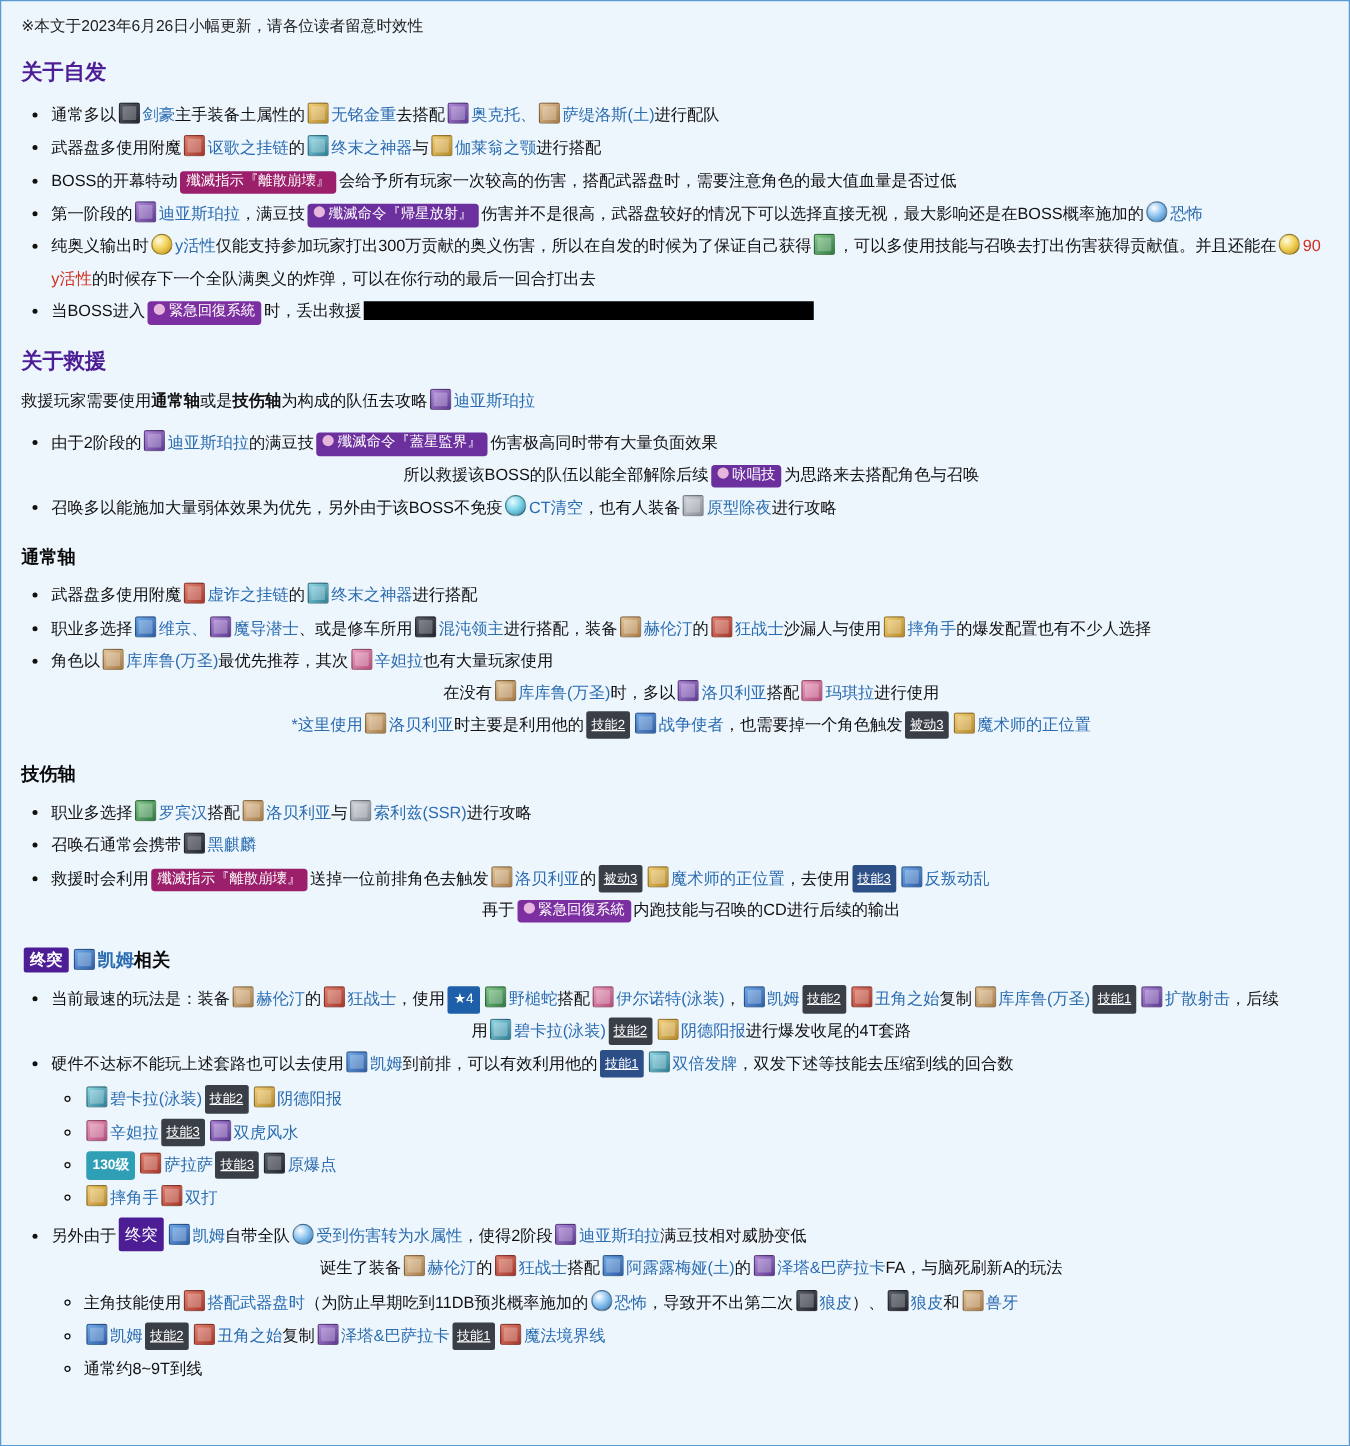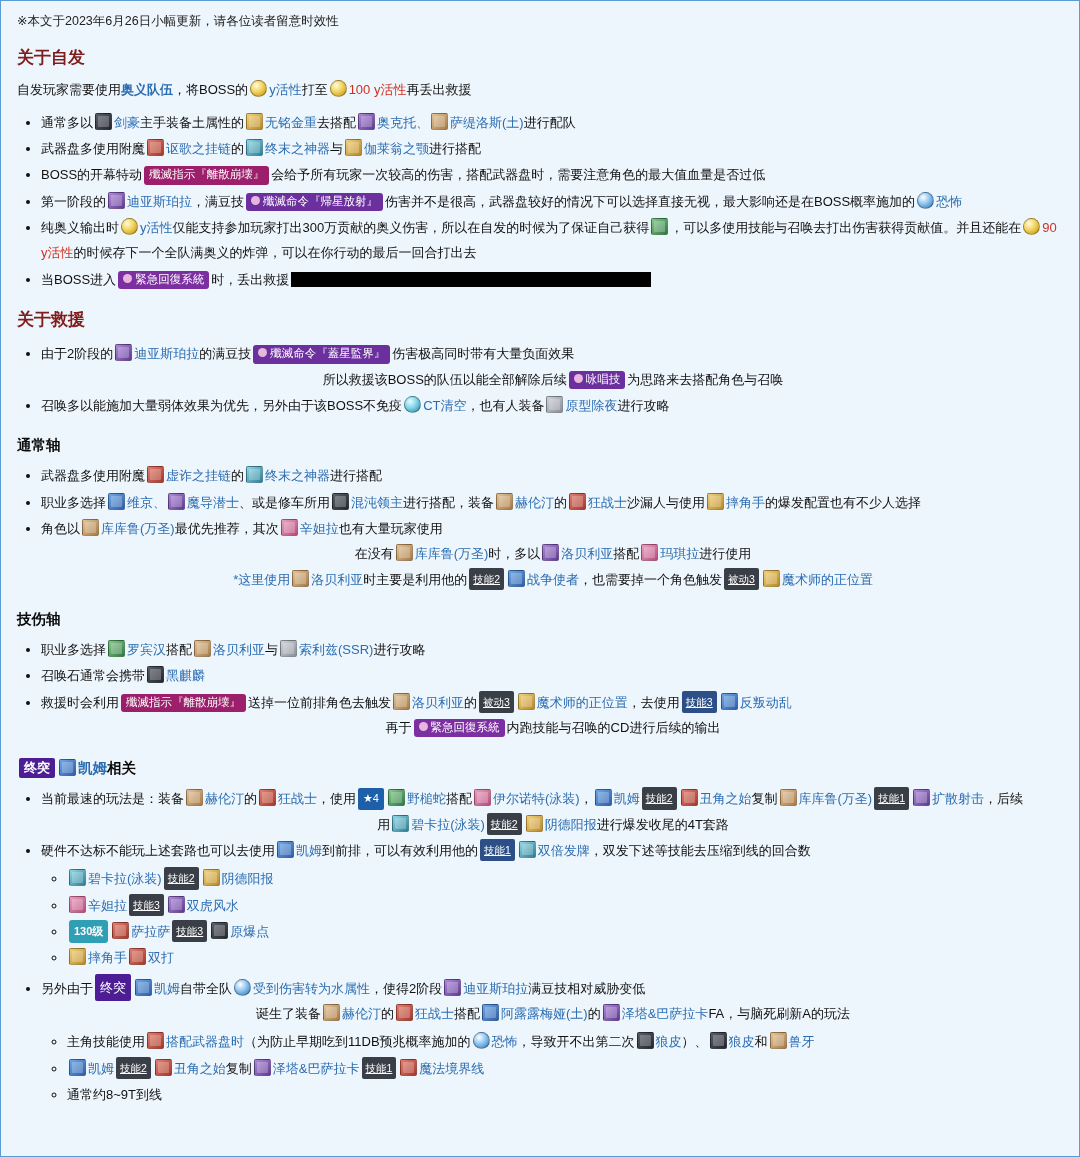--- a/index.html
+++ b/index.html
@@ -22,21 +22,21 @@
   }
   .note {
     font-size: 12.5px;
     color: #222;
     margin: 2px 0 14px 2px;
   }
   h2.section {
     font-size: 17px;
     font-weight: bold;
     margin: 16px 0 10px 2px;
-    color: #7f1d1d;
+    color: #4c1d95;
   }
   h3.sub {
     font-size: 14.5px;
     font-weight: bold;
     margin: 18px 0 8px 2px;
     color: #0b0b0b;
   }
   p.para {
     margin: 6px 0 8px 2px;
     line-height: 1.75;
@@ -191,47 +191,47 @@
 </style>
 </head>
 <body>
 
 <div class="page">
 
   <div class="note">※本文于2023年6月26日小幅更新，请各位读者留意时效性</div>
 
   <h2 class="section">关于自发</h2>
 
+
+  <ul class="lv1">
+    <li>
+      <span>通常多以</span><span class="ic dark"></span><span class="lk">剑豪</span><span>主手装备土属性的</span><span class="ic gold"></span><span class="lk">无铭金重</span><span>去搭配</span><span class="ic purple"></span><span class="lk">奥克托、</span><span class="ic tan"></span><span class="lk">萨缇洛斯(土)</span><span>进行配队</span>
+    </li>
+    <li>
+      <span>武器盘多使用附魔</span><span class="ic red"></span><span class="lk">讴歌之挂链</span><span>的</span><span class="ic cyan"></span><span class="lk">终末之神器</span><span>与</span><span class="ic gold"></span><span class="lk">伽莱翁之颚</span><span>进行搭配</span>
+    </li>
+    <li>
+      <span>BOSS的开幕特动</span><span class="badge magenta">殲滅指示『離散崩壊』</span><span>会给予所有玩家一次较高的伤害，搭配武器盘时，需要注意角色的最大值血量是否过低</span>
+    </li>
+    <li>
+      <span>第一阶段的</span><span class="ic purple"></span><span class="lk">迪亚斯珀拉</span><span>，满豆技</span><span class="badge violet"><span class="dot"></span><span>殲滅命令『帰星放射』</span></span><span>伤害并不是很高，武器盘较好的情况下可以选择直接无视，最大影响还是在BOSS概率施加的</span><span class="orb"></span><span class="lk">恐怖</span>
+    </li>
+    <li>
+      <span>纯奥义输出时</span><span class="orb yellow"></span><span class="lk">y活性</span><span>仅能支持参加玩家打出300万贡献的奥义伤害，所以在自发的时候为了保证自己获得</span><span class="ic green"></span><span>，可以多使用技能与召唤去打出伤害获得贡献值。并且还能在</span><span class="orb yellow"></span><span class="red">90 y活性</span><span>的时候存下一个全队满奥义的炸弹，可以在你行动的最后一回合打出去</span>
+    </li>
+    <li>
+      <span>当BOSS进入</span><span class="badge purple2"><span class="dot"></span><span>緊急回復系統</span></span><span>时，丢出救援</span><span class="redacted"></span>
+    </li>
+  </ul>
+
+  <h2 class="section">关于救援</h2>
+
   <p class="para">
-    <span>自发玩家需要使用</span><span class="lk-b">奥义队伍</span><span>，将BOSS的</span><span class="orb yellow"></span><span class="lk">y活性</span><span>打至</span><span class="orb yellow"></span><span class="red">100 y活性</span><span>再丢出救援</span>
+    <span>救援玩家需要使用</span><span class="bold">通常轴</span><span>或是</span><span class="bold">技伤轴</span><span>为构成的队伍去攻略</span><span class="ic purple"></span><span class="lk">迪亚斯珀拉</span>
   </p>
-
-  <ul class="lv1">
-    <li>
-      <span>通常多以</span><span class="ic dark"></span><span class="lk">剑豪</span><span>主手装备土属性的</span><span class="ic gold"></span><span class="lk">无铭金重</span><span>去搭配</span><span class="ic purple"></span><span class="lk">奥克托、</span><span class="ic tan"></span><span class="lk">萨缇洛斯(土)</span><span>进行配队</span>
-    </li>
-    <li>
-      <span>武器盘多使用附魔</span><span class="ic red"></span><span class="lk">讴歌之挂链</span><span>的</span><span class="ic cyan"></span><span class="lk">终末之神器</span><span>与</span><span class="ic gold"></span><span class="lk">伽莱翁之颚</span><span>进行搭配</span>
-    </li>
-    <li>
-      <span>BOSS的开幕特动</span><span class="badge magenta">殲滅指示『離散崩壊』</span><span>会给予所有玩家一次较高的伤害，搭配武器盘时，需要注意角色的最大值血量是否过低</span>
-    </li>
-    <li>
-      <span>第一阶段的</span><span class="ic purple"></span><span class="lk">迪亚斯珀拉</span><span>，满豆技</span><span class="badge violet"><span class="dot"></span><span>殲滅命令『帰星放射』</span></span><span>伤害并不是很高，武器盘较好的情况下可以选择直接无视，最大影响还是在BOSS概率施加的</span><span class="orb"></span><span class="lk">恐怖</span>
-    </li>
-    <li>
-      <span>纯奥义输出时</span><span class="orb yellow"></span><span class="lk">y活性</span><span>仅能支持参加玩家打出300万贡献的奥义伤害，所以在自发的时候为了保证自己获得</span><span class="ic green"></span><span>，可以多使用技能与召唤去打出伤害获得贡献值。并且还能在</span><span class="orb yellow"></span><span class="red">90 y活性</span><span>的时候存下一个全队满奥义的炸弹，可以在你行动的最后一回合打出去</span>
-    </li>
-    <li>
-      <span>当BOSS进入</span><span class="badge purple2"><span class="dot"></span><span>緊急回復系統</span></span><span>时，丢出救援</span><span class="redacted"></span>
-    </li>
-  </ul>
-
-  <h2 class="section">关于救援</h2>
-
 
   <ul class="lv1">
     <li>
       <span>由于2阶段的</span><span class="ic purple"></span><span class="lk">迪亚斯珀拉</span><span>的满豆技</span><span class="badge violet"><span class="dot"></span><span>殲滅命令『蓋星監界』</span></span><span>伤害极高同时带有大量负面效果</span>
       <span class="line2">
         <span>所以救援该BOSS的队伍以能全部解除后续</span><span class="badge violet"><span class="dot"></span><span>咏唱技</span></span><span>为思路来去搭配角色与召唤</span>
       </span>
     </li>
     <li>
       <span>召唤多以能施加大量弱体效果为优先，另外由于该BOSS不免疫</span><span class="orb cyan"></span><span class="lk">CT清空</span><span>，也有人装备</span><span class="ic grey"></span><span class="lk">原型除夜</span><span>进行攻略</span>

